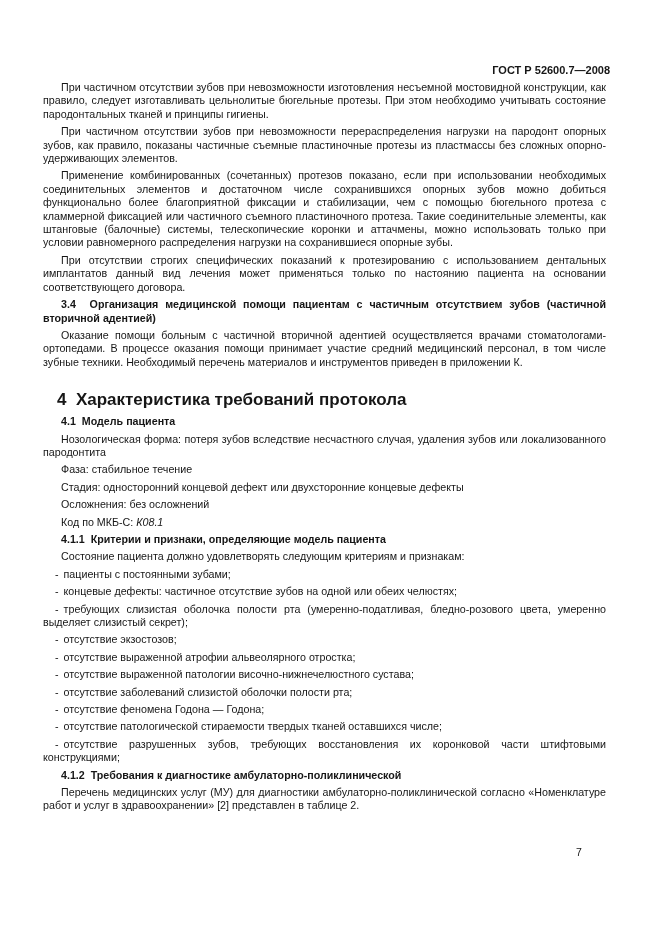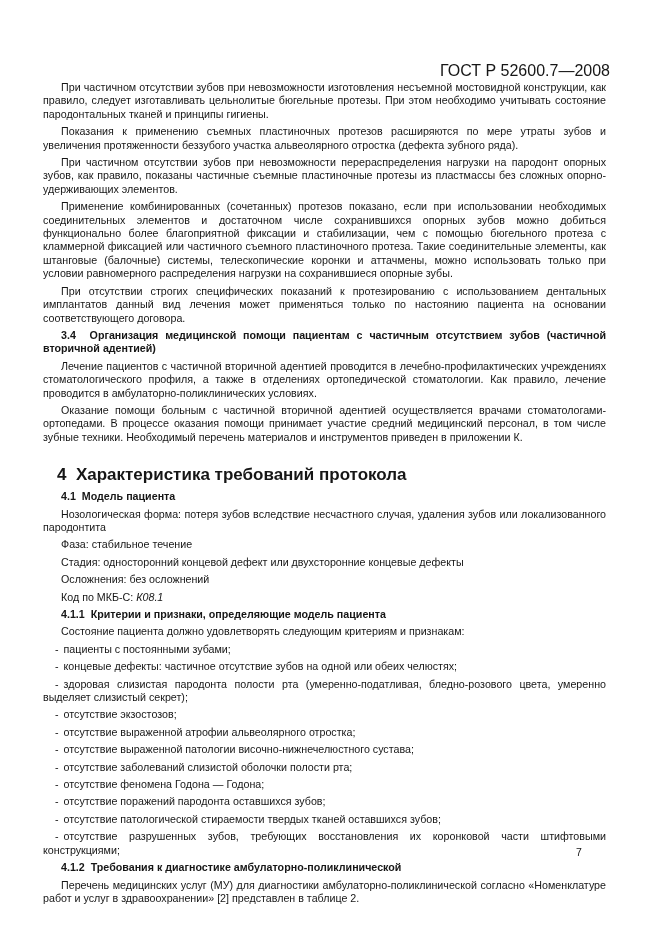--- a/index.html
+++ b/index.html
@@ -7,22 +7,22 @@
     position:relative;
     width:661px;height:936px;
     background:#ffffff;
     color:#161616;
     font-family:"Liberation Sans", sans-serif;
     box-sizing:border-box;
     padding:64px 51px 0 39px;
     overflow:hidden;
   }
   .header{
-    font-weight:normal;
-    font-size:16px;
+    font-weight:bold;
+    font-size:11px;
     line-height:13px;
     text-align:right;
     margin-bottom:1px;
   }
   .p{
     margin:4px;
     font-size:10.7px;
     line-height:13.4px;
     text-align:justify;
     text-indent:18px;
@@ -45,44 +45,41 @@
     line-height:12px;
   }
 </style>
 </head>
 <body>
 
 <div class="page">
   <div class="header">ГОСТ Р 52600.7—2008</div>
   <div id="content">
       <p class="p">При частичном отсутствии зубов при невозможности изготовления несъемной мостовидной конструкции, как правило, следует изготавливать цельнолитые бюгельные протезы. При этом необходимо учитывать состояние пародонтальных тканей и принципы гигиены.</p>
-      <p class="p">Показания к применению съемных пластиночных протезов расширяются по мере утраты зубов и увеличения протяженности беззубого участка альвеолярного отростка (дефекта зубного ряда).</p>
       <p class="p">При частичном отсутствии зубов при невозможности перераспределения нагрузки на пародонт опорных зубов, как правило, показаны частичные съемные пластиночные протезы из пластмассы без сложных опорно-удерживающих элементов.</p>
       <p class="p">Применение комбинированных (сочетанных) протезов показано, если при использовании необходимых соединительных элементов и достаточном числе сохранившихся опорных зубов можно добиться функционально более благоприятной фиксации и стабилизации, чем с помощью бюгельного протеза с кламмерной фиксацией или частичного съемного пластиночного протеза. Такие соединительные элементы, как штанговые (балочные) системы, телескопические коронки и аттачмены, можно использовать только при условии равномерного распределения нагрузки на сохранившиеся опорные зубы.</p>
       <p class="p">При отсутствии строгих специфических показаний к протезированию с использованием дентальных имплантатов данный вид лечения может применяться только по настоянию пациента на основании соответствующего договора.</p>
       <p class="p bold">3.4&nbsp; Организация медицинской помощи пациентам с частичным отсутствием зубов (частичной вторичной адентией)</p>
-      <p class="p">Лечение пациентов с частичной вторичной адентией проводится в лечебно-профилактических учреждениях стоматологического профиля, а также в отделениях ортопедической стоматологии. Как правило, лечение проводится в амбулаторно-поликлинических условиях.</p>
       <p class="p">Оказание помощи больным с частичной вторичной адентией осуществляется врачами стоматологами-ортопедами. В процессе оказания помощи принимает участие средний медицинский персонал, в том числе зубные техники. Необходимый перечень материалов и инструментов приведен в приложении К.</p>
       <div class="h1">4&nbsp;&nbsp;Характеристика требований протокола</div>
       <p class="p bold">4.1&nbsp; Модель пациента</p>
       <p class="p">Нозологическая форма: потеря зубов вследствие несчастного случая, удаления зубов или локализованного пародонтита</p>
       <p class="p">Фаза: стабильное течение</p>
       <p class="p">Стадия: односторонний концевой дефект или двухсторонние концевые дефекты</p>
       <p class="p">Осложнения: без осложнений</p>
       <p class="p"><span>Код по МКБ-С: </span><span class="italic">К08.1</span></p>
       <p class="p bold">4.1.1&nbsp; Критерии и признаки, определяющие модель пациента</p>
       <p class="p">Состояние пациента должно удовлетворять следующим критериям и признакам:</p>
       <p class="p li"><span class="marker">-</span><span>пациенты с постоянными зубами;</span></p>
       <p class="p li"><span class="marker">-</span><span>концевые дефекты: частичное отсутствие зубов на одной или обеих челюстях;</span></p>
-      <p class="p li"><span class="marker">-</span><span>здоровая слизистая пародонта полости рта (умеренно-податливая, бледно-розового цвета, умеренно выделяет слизистый секрет);</span></p>
+      <p class="p li"><span class="marker">-</span><span>требующих слизистая оболочка полости рта (умеренно-податливая, бледно-розового цвета, умеренно выделяет слизистый секрет);</span></p>
       <p class="p li"><span class="marker">-</span><span>отсутствие экзостозов;</span></p>
       <p class="p li"><span class="marker">-</span><span>отсутствие выраженной атрофии альвеолярного отростка;</span></p>
       <p class="p li"><span class="marker">-</span><span>отсутствие выраженной патологии височно-нижнечелюстного сустава;</span></p>
       <p class="p li"><span class="marker">-</span><span>отсутствие заболеваний слизистой оболочки полости рта;</span></p>
       <p class="p li"><span class="marker">-</span><span>отсутствие феномена Годона — Годона;</span></p>
-      <p class="p li"><span class="marker">-</span><span>отсутствие поражений пародонта оставшихся зубов;</span></p>
-      <p class="p li"><span class="marker">-</span><span>отсутствие патологической стираемости твердых тканей оставшихся зубов;</span></p>
+      <p class="p li"><span class="marker">-</span><span>отсутствие патологической стираемости твердых тканей оставшихся числе;</span></p>
       <p class="p li"><span class="marker">-</span><span>отсутствие разрушенных зубов, требующих восстановления их коронковой части штифтовыми конструкциями;</span></p>
       <p class="p bold">4.1.2&nbsp; Требования к диагностике амбулаторно-поликлинической</p>
       <p class="p">Перечень медицинских услуг (МУ) для диагностики амбулаторно-поликлинической согласно «Номенклатуре работ и услуг в здравоохранении» [2] представлен в таблице 2.</p>
     </div>
   <div class="page-number">7</div>
 </div>
 
 </body></html>

